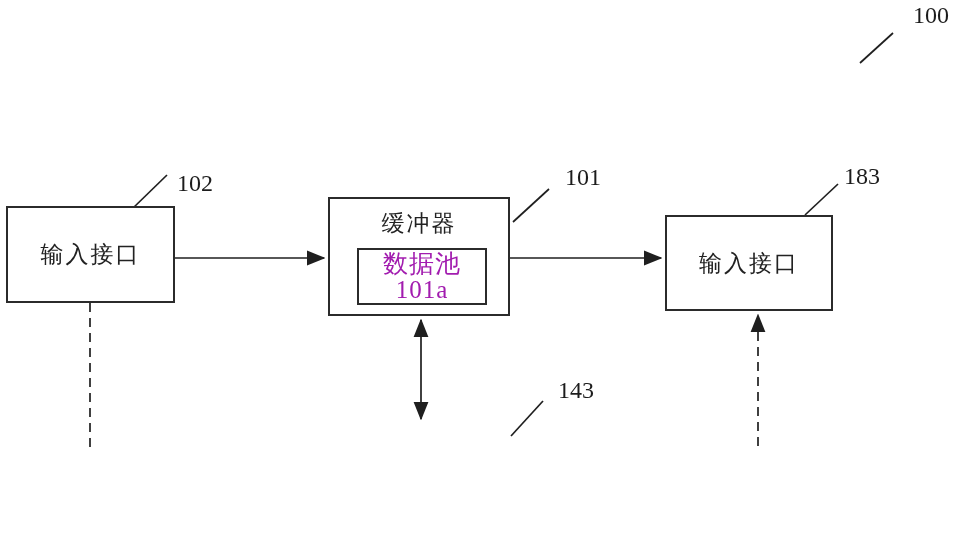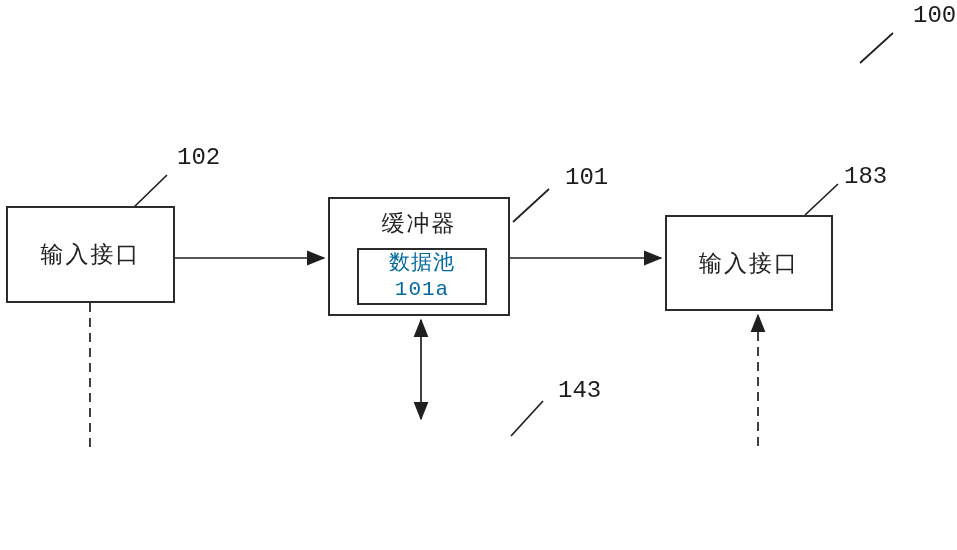--- a/index.html
+++ b/index.html
@@ -1,21 +1,21 @@
 <!DOCTYPE html>
 <html><head>
 <meta charset="utf-8">
 <style>
   html, body { margin: 0; padding: 0; background: #ffffff; }
   .canvas {
     position: relative;
     width: 957px;
     height: 450px;
     background: #ffffff;
-    font-family: Liberation Mono, monospace;
+    font-family: Liberation Serif, serif;
     color: #1f1f1f;
     overflow: hidden;
   }
   .connector-layer {
     position: absolute;
     left: 0; top: 0;
     width: 957px; height: 550px;
   }
   .box {
     position: absolute;
@@ -35,32 +35,32 @@
   .box-left-input  { left: 6px;   top: 206px; width: 169px; height: 97px; }
   .box-buffer      { left: 328px; top: 197px; width: 182px; height: 119px;
                      display: block; }
   .buffer-title    { position: absolute; left: 0; top: 9px; width: 100%;
                      text-align: center; }
   .box-data-pool   { position: absolute; left: 27px; top: 49px;
                      width: 130px; height: 57px;
                      box-sizing: border-box; border: 2px solid #2b2b2b;
                      display: flex; flex-direction: column;
                      align-items: center; justify-content: center; }
-  .pool-line       { font-size: 21px; line-height: 26px; letter-spacing: 1px;
-                     color: #0369a1; }
+  .pool-line       { font-size: 25px; line-height: 26px; letter-spacing: 1px;
+                     color: #a21caf; }
   .box-right-input { left: 665px; top: 215px; width: 168px; height: 96px; }
   .box-processor   { left: 328px; top: 423px; width: 182px; height: 115px; }
   .ref-num {
     position: absolute;
     font-size: 24px;
     color: #1c1c1c;
     white-space: nowrap;
   }
   .ref-100 { left: 913px; top: 2px; }
-  .ref-102 { left: 177px; top: 144px; }
+  .ref-102 { left: 177px; top: 170px; }
   .ref-101 { left: 565px; top: 164px; text-align: center; }
   .ref-104 { left: 844px; top: 163px; }
   .ref-103 { left: 558px; top: 377px; }
 </style>
 </head>
 <body>
 
 <div class="canvas">
 
   <svg class="connector-layer" width="957" height="550" viewBox="0 0 957 550" xmlns="http://www.w3.org/2000/svg">

